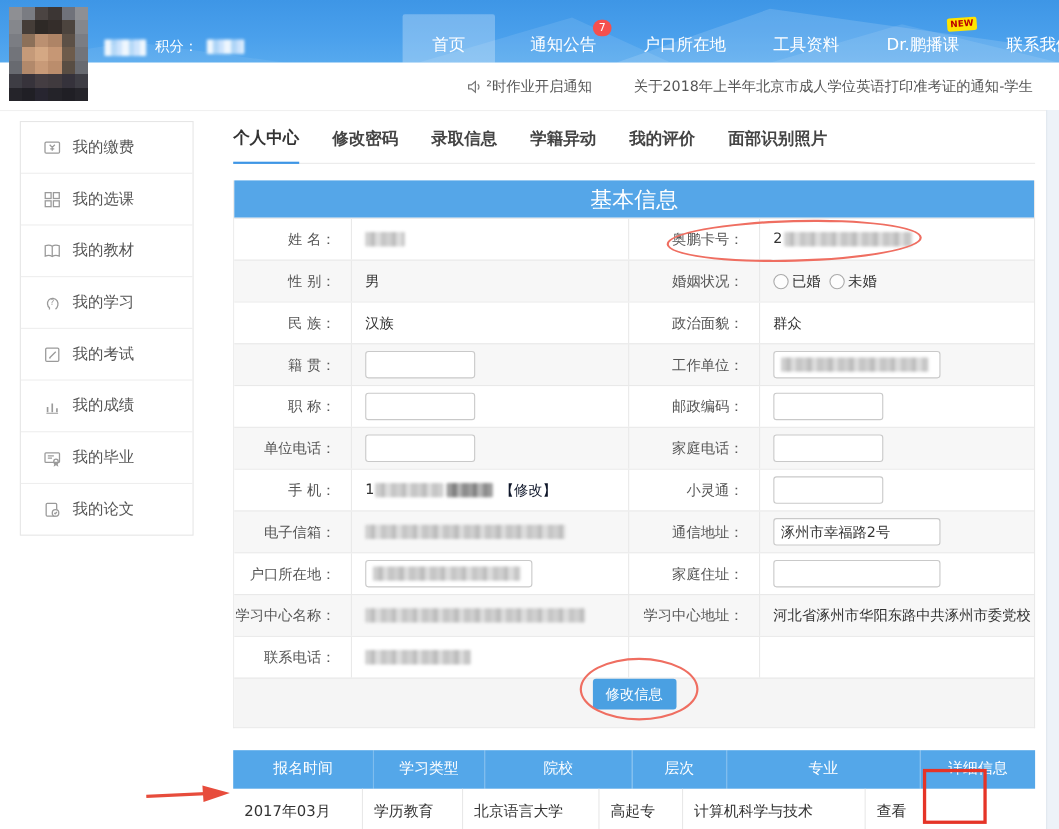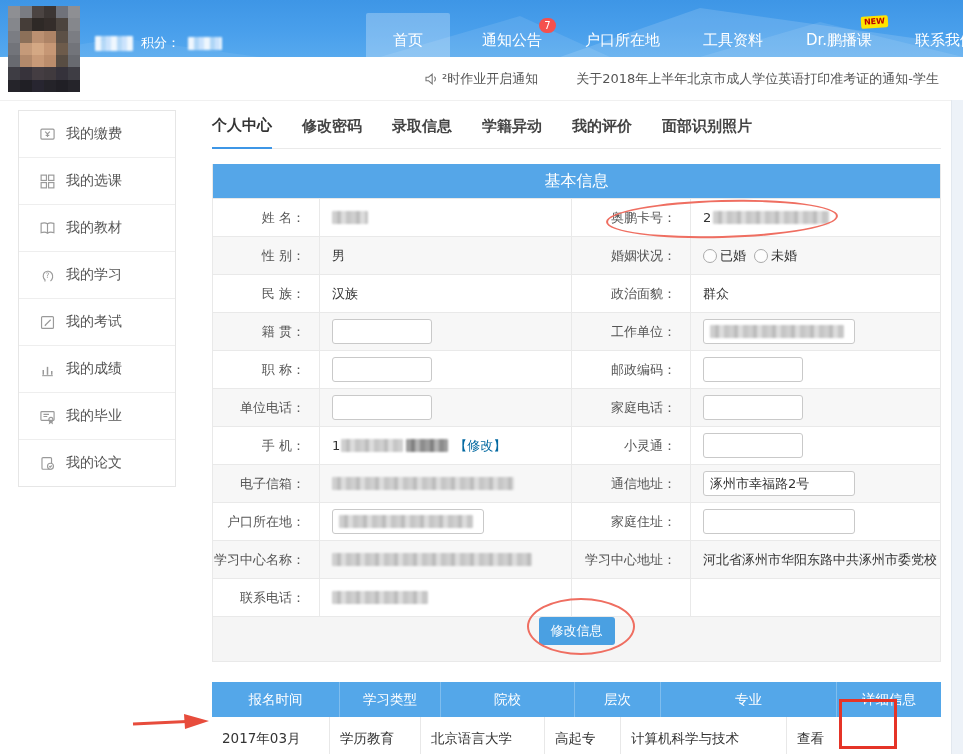--- a/index.html
+++ b/index.html
@@ -44,39 +44,39 @@
   .side-item:first-child{border-top:none;}
   .side-item span.lbl{font-size:14px;color:#555;}
   .side-item svg{flex:0 0 auto;}
   
   .content{position:absolute;left:212px;top:108px;width:729px;}
   .tabs{height:40px;display:flex;align-items:center;border-bottom:1px solid #eaeaea;}
   .tab{font-size:15px;color:#444;margin-right:30px;height:40px;line-height:36px;cursor:pointer;font-weight:bold;}
   .tab.active{color:#333;font-weight:bold;border-bottom:2px solid #3e96e6;}
   
   .formtbl{margin-top:15px;border:1px solid #e9e9e9;border-top:none;}
-  .tbl-head{height:34px;background:#55a6e8;color:#fff;font-size:16px;text-align:center;line-height:34px;}
+  .tbl-head{height:34px;background:#55a6e8;color:#fff;font-size:20px;text-align:center;line-height:34px;}
   .frow{display:flex;height:37px;border-top:1px solid #e9e9e9;background:#fff;}
   .frow:first-of-type{border-top:none;}
   .frow.odd{background:#f7f7f7;}
   .c{display:flex;align-items:center;font-size:13px;}
   .c.lab{justify-content:flex-end;padding-right:14px;color:#555;}
   .c.lab.l{width:92px;border-right:1px solid #e9e9e9;}
   .c.val.l{width:239px;padding-left:12px;border-right:1px solid #e9e9e9;color:#333;}
   .c.lab.r{width:104px;border-right:1px solid #e9e9e9;}
   .c.val.r{flex:1;padding-left:12px;color:#333;}
   .inp{height:25px;border:1px solid #c9c9c9;border-radius:3px;background:#fff;
     font-size:13px;color:#333;padding:0 6px;box-sizing:border-box;font-family:inherit;}
   .inp.sm{width:100px;}
   .inp.wide{width:152px;}
   .inp.fake{display:flex;align-items:center;}
   .radio{display:inline-block;width:12px;height:12px;border:1px solid #aaa;border-radius:50%;
     background:#fdfdfd;margin-right:3px;vertical-align:-2px;cursor:pointer;}
   .radio-lbl{margin-right:8px;color:#333;}
-  .mod-link{color:#0369a1;margin-left:6px;cursor:pointer;}
+  .mod-link{color:#0f172a;margin-left:6px;cursor:pointer;}
   .ffoot{height:44px;background:#f5f5f5;border-top:1px solid #e9e9e9;display:flex;align-items:flex-start;justify-content:center;}
   .btn-blue{background:#4aa0e2;color:#fff;font-size:13px;border:none;border-radius:3px;
     padding:5px 12px;cursor:pointer;font-family:inherit;}
   
   .enrolltbl{margin-top:20px;}
   .erow{display:flex;}
   .ehead .ecell{background:#54a7e9;color:#fff;font-size:13.5px;height:35px;line-height:35px;
     text-align:center;border-right:1px solid rgba(255,255,255,.25);box-sizing:border-box;}
   .ehead .ecell:last-child{border-right:none;}
   .edata .ecell{height:42px;line-height:42px;font-size:13.5px;color:#333;padding-left:10px;

